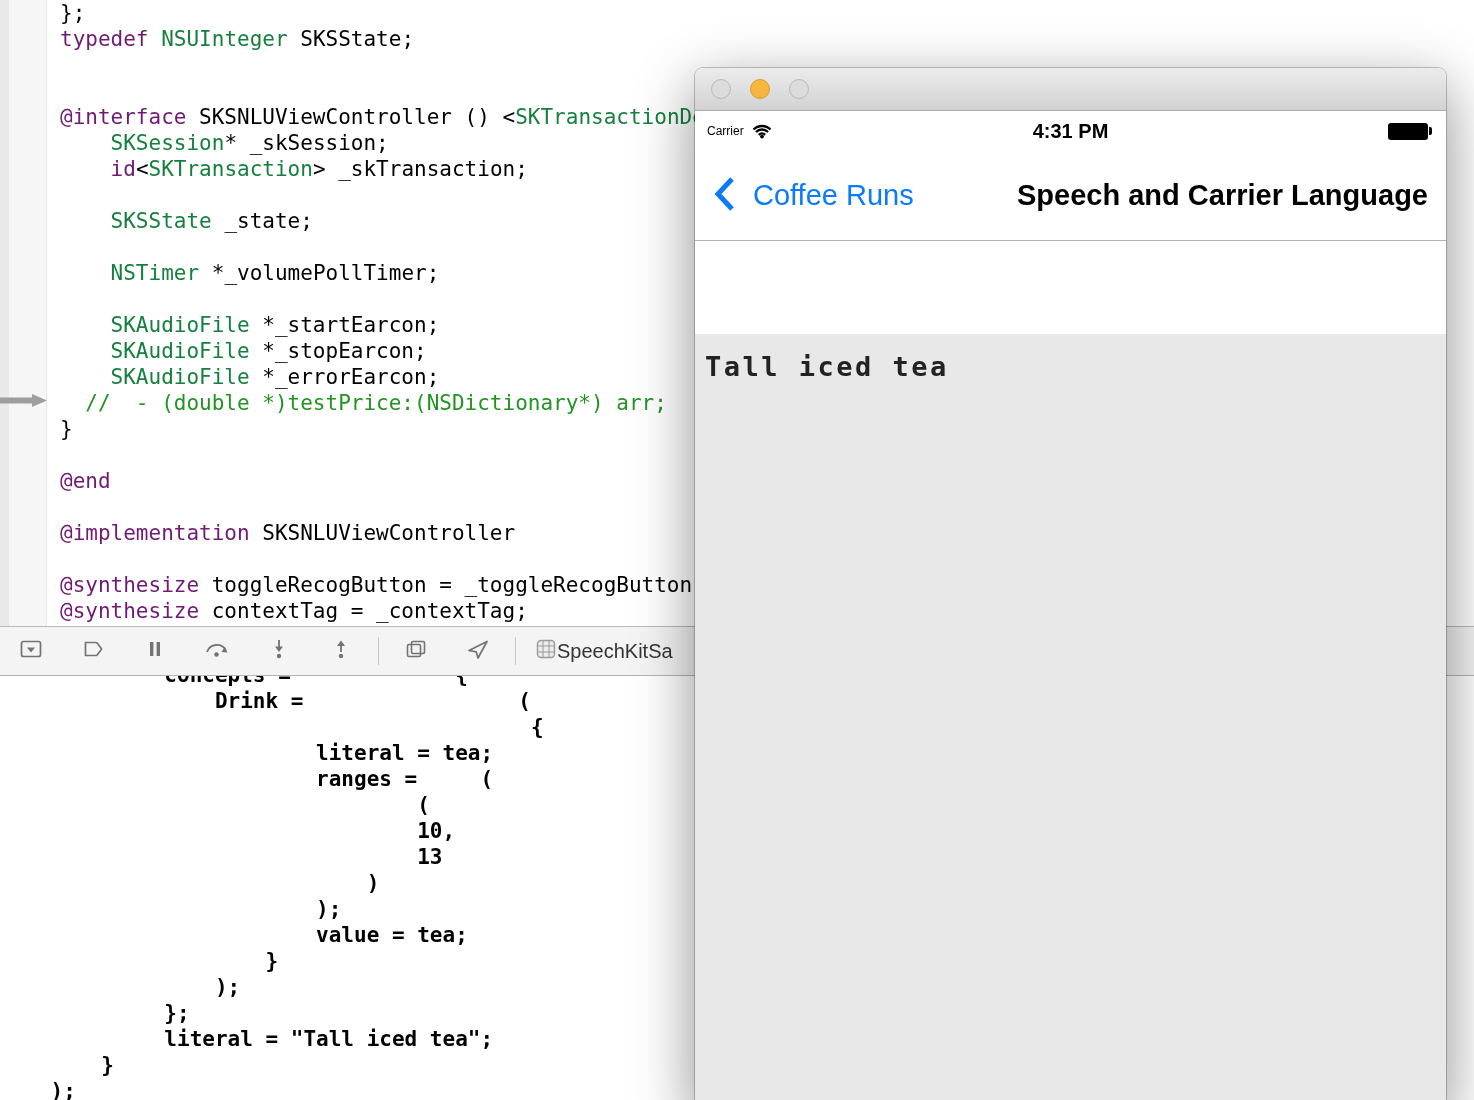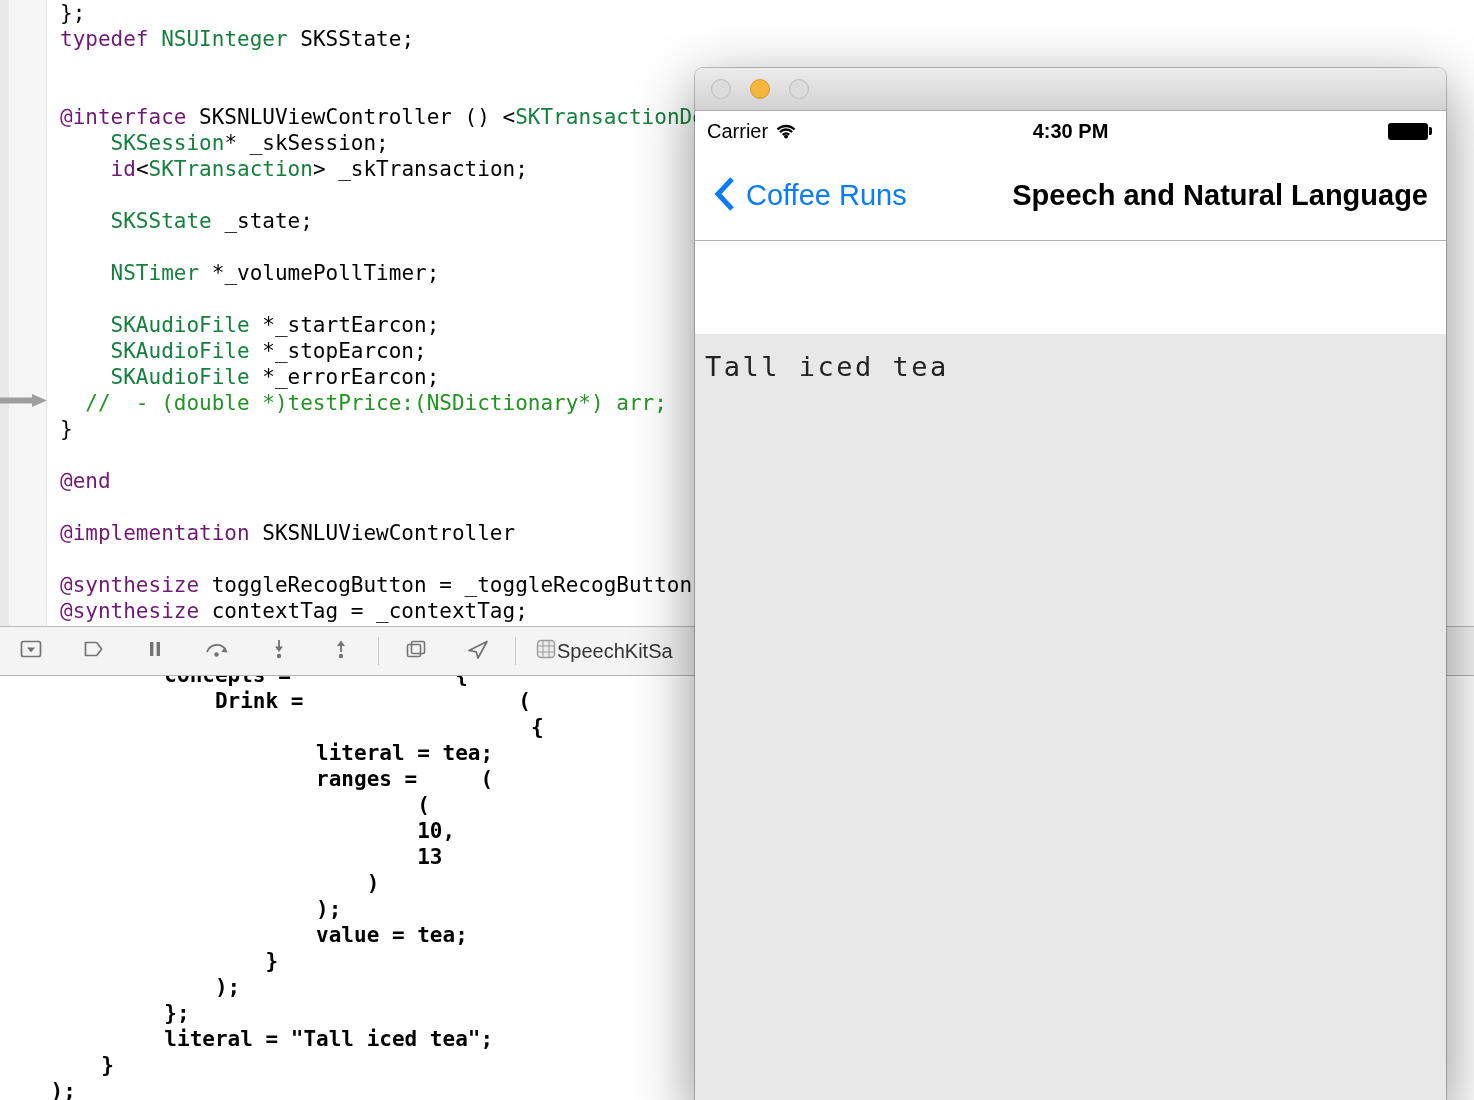--- a/index.html
+++ b/index.html
@@ -47,38 +47,38 @@
     border-bottom:1px solid #ababab;position:relative;
     display:flex;align-items:center;border-radius:8px 8px 0 0;
   }
   .lights{position:absolute;left:16px;top:0;height:42px;display:flex;align-items:center;gap:19px;}
   .light{width:20px;height:20px;border-radius:50%;box-sizing:border-box;}
   .light.gray{background:#dcdcdc;border:1px solid #b9b9b9;}
   .light.yellow{background:#f6b53d;border:1px solid #d99b28;}
   .win-title{flex:1;text-align:center;font-size:21px;color:#3d3d3d;padding-left:70px;white-space:nowrap;overflow:hidden;}
   
   .statusbar{height:40px;display:flex;align-items:center;position:relative;padding:0 12px;background:#fff;}
-  .carrier{font-size:20px;color:#000;}
+  .carrier{font-size:12px;color:#000;}
   .wifi{margin-left:7px;margin-top:3px;}
   .sb-time{position:absolute;left:50%;transform:translateX(-50%);font-size:20px;font-weight:600;color:#000;}
   .battery{position:absolute;right:14px;display:flex;align-items:center;}
   .batt-body{width:40px;height:17px;background:#000;border-radius:3px;}
   .batt-tip{width:3px;height:8px;background:#000;border-radius:0 2px 2px 0;margin-left:1px;}
   .navbar{
     height:90px;box-sizing:border-box;display:flex;align-items:center;
     padding:0 18px;background:#fff;border-bottom:1px solid #b2b2b2;
   }
-  .back-btn{display:flex;align-items:center;gap:10px;text-align:center;}
+  .back-btn{display:flex;align-items:center;gap:17px;text-align:center;}
   .back-label{font-size:29px;color:#0A7BFB;white-space:nowrap;}
   .nav-title{margin-left:auto;font-size:29px;font-weight:700;color:#000;white-space:nowrap;}
   .white-gap{height:93px;background:#fff;}
   .textview{
     height:817px;background:#e8e8e8;padding:17px 0 0 10px;box-sizing:border-box;
   }
-  .recognized{font-family:"DejaVu Sans Mono",monospace;font-size:27px;letter-spacing:2.5px;color:#222;}
+  .recognized{font-family:"DejaVu Sans Mono",monospace;font-size:27px;letter-spacing:2.5px;color:#222;font-weight:bold;}
 </style>
 </head>
 <body>
 
 <div class="editor">
   <div class="left-strip"></div>
   <div class="gutter"></div>
   <div class="ip-arrow"></div>
   <div class="code" id="code-lines"><div class="code-line"><span class="tok-p">};</span></div><div class="code-line"><span class="tok-k">typedef</span><span class="tok-p"> </span><span class="tok-t">NSUInteger</span><span class="tok-p"> SKSState;</span></div><div class="code-line"> </div><div class="code-line"> </div><div class="code-line"><span class="tok-k">@interface</span><span class="tok-p"> SKSNLUViewController () &lt;</span><span class="tok-t">SKTransactionDelegate</span><span class="tok-p">&gt;</span></div><div class="code-line"><span class="tok-p">    </span><span class="tok-t">SKSession</span><span class="tok-p">* _skSession;</span></div><div class="code-line"><span class="tok-p">    </span><span class="tok-k">id</span><span class="tok-p">&lt;</span><span class="tok-t">SKTransaction</span><span class="tok-p">&gt; _skTransaction;</span></div><div class="code-line"> </div><div class="code-line"><span class="tok-p">    </span><span class="tok-t">SKSState</span><span class="tok-p"> _state;</span></div><div class="code-line"> </div><div class="code-line"><span class="tok-p">    </span><span class="tok-t">NSTimer</span><span class="tok-p"> *_volumePollTimer;</span></div><div class="code-line"> </div><div class="code-line"><span class="tok-p">    </span><span class="tok-t">SKAudioFile</span><span class="tok-p"> *_startEarcon;</span></div><div class="code-line"><span class="tok-p">    </span><span class="tok-t">SKAudioFile</span><span class="tok-p"> *_stopEarcon;</span></div><div class="code-line"><span class="tok-p">    </span><span class="tok-t">SKAudioFile</span><span class="tok-p"> *_errorEarcon;</span></div><div class="code-line"><span class="tok-c">  //  - (double *)testPrice:(NSDictionary*) arr;</span></div><div class="code-line"><span class="tok-p">}</span></div><div class="code-line"> </div><div class="code-line"><span class="tok-k">@end</span></div><div class="code-line"> </div><div class="code-line"><span class="tok-k">@implementation</span><span class="tok-p"> SKSNLUViewController</span></div><div class="code-line"> </div><div class="code-line"><span class="tok-k">@synthesize</span><span class="tok-p"> toggleRecogButton = _toggleRecogButton;</span></div><div class="code-line"><span class="tok-k">@synthesize</span><span class="tok-p"> contextTag = _contextTag;</span></div></div>
 </div>
@@ -176,37 +176,37 @@
   <div class="statusbar">
     <span class="carrier">Carrier</span>
     <span class="wifi">
       <svg width="22" height="17" viewBox="0 0 22 17">
           <path d="M2.51 7.51 A12 12 0 0 1 19.49 7.51" stroke="#000" stroke-width="2.3" fill="none"></path>
           <path d="M4.99 9.99 A8.5 8.5 0 0 1 17.01 9.99" stroke="#000" stroke-width="2.3" fill="none"></path>
           <path d="M7.82 12.82 A4.5 4.5 0 0 1 14.18 12.82" stroke="#000" stroke-width="2.3" fill="none"></path>
           <circle cx="11" cy="14.6" r="1.9" fill="#000"></circle>
         </svg>
     </span>
-    <span class="sb-time">4:30 PM</span>
+    <span class="sb-time">4:31 PM</span>
     <span class="battery">
       <span class="batt-body"></span>
         <span class="batt-tip"></span>
     </span>
   </div>
 
   <div class="navbar">
     <div class="back-btn">
       <span>
         <svg width="23" height="38" viewBox="0 0 23 38">
             <polyline points="19,4 5,19 19,34" stroke="#0A7BFB" stroke-width="5" fill="none"></polyline>
           </svg>
       </span>
       <span class="back-label">Coffee Runs</span>
     </div>
-    <div class="nav-title">Speech and Natural Language</div>
+    <div class="nav-title">Speech and Carrier Language</div>
   </div>
 
   <div class="white-gap"></div>
 
   <div class="textview">
     <div class="recognized">Tall iced tea</div>
   </div>
 </div>
 
 </body></html>

